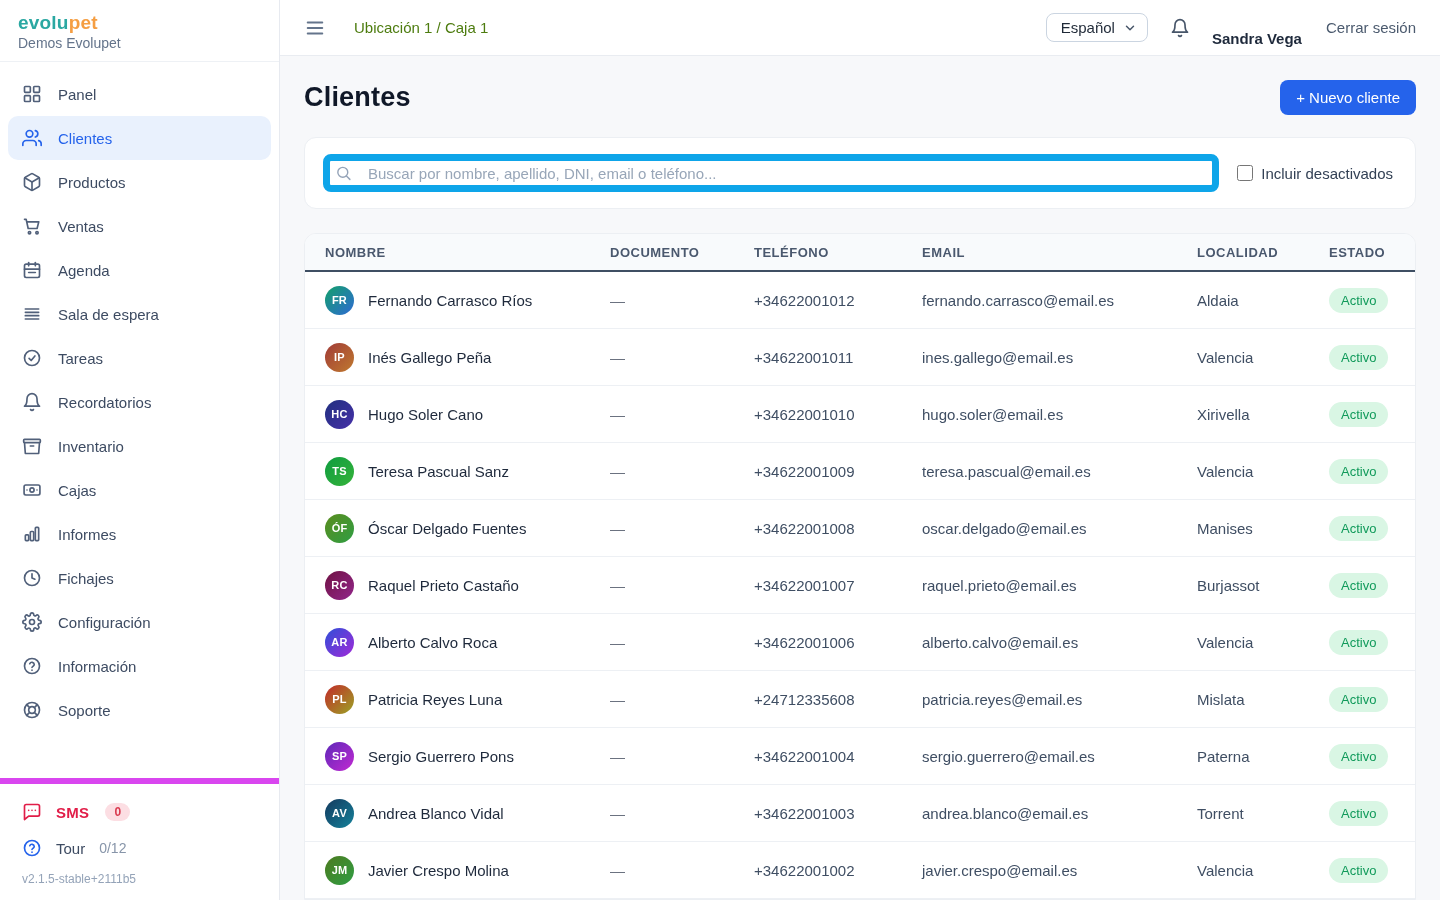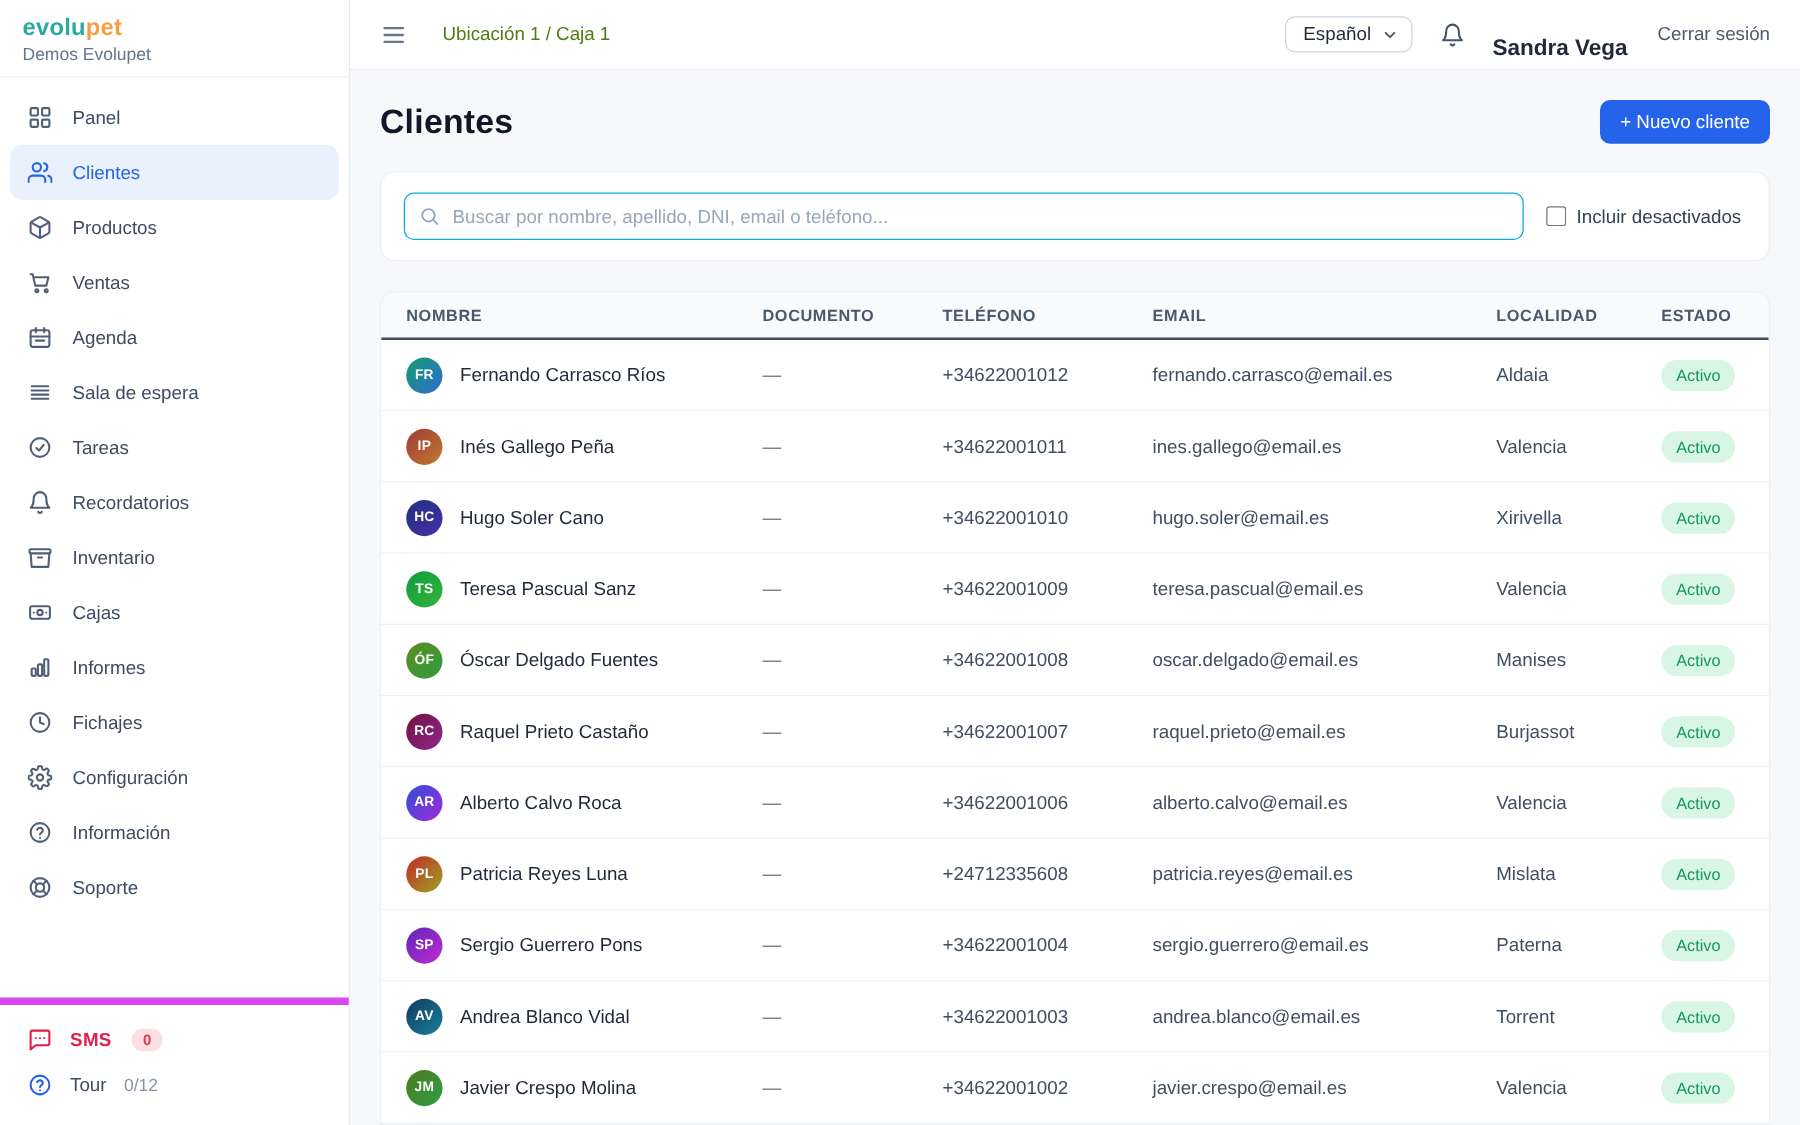--- a/index.html
+++ b/index.html
@@ -51,37 +51,37 @@
   }
   .hamburger { color:#64748b; cursor:pointer; }
   .breadcrumb { font-size:15px; color:#4d7c0f; flex:1; margin-left:10px; }
   .lang-select {
     display:flex; align-items:center; gap:8px; border:1px solid #cbd5e1;
     border-radius:8px; padding:5px 10px 5px 14px; font-size:15px; color:#1f2937;
     cursor:pointer; background:#fff;
   }
   .lang-select .chev { color:#475569; }
   .bell-btn { color:#475569; cursor:pointer; margin:0 4px; }
-  .user-name { font-size:18px; font-weight:700; color:#1e293b; cursor:pointer;margin-top:22px; }
+  .user-name { font-size:15px; font-weight:700; color:#1e293b; cursor:pointer;margin-top:22px; }
   .logout { font-size:15px; color:#4b5a6e; cursor:pointer; margin-left:6px; }
 
   .content { padding:24px 24px 0; flex:1; overflow:hidden; }
   .page-head { display:flex; align-items:center; justify-content:space-between; margin-bottom:22px; }
   .page-title { font-size:27px; font-weight:700; color:#101828; letter-spacing:.2px; }
   .new-btn {
     background:#2563eb; color:#fff; border:none; font-family:inherit;
     font-size:15px; padding:9px 16px; border-radius:8px; cursor:pointer;
   }
 
   .card { background:#fff; border:1px solid #eceff3; border-radius:12px; }
   .search-card { padding:16px 18px; display:flex; align-items:center; gap:18px; margin-bottom:24px; }
   .search-box { position:relative; flex:1; }
   .search-box .sic { position:absolute; left:12px; top:50%; transform:translateY(-50%); color:#94a3b8; }
   .search-input {
-    width:100%; height:38px; border:1px solid #0ea5e9; border-radius:8px;
+    width:100%; height:38px; border:7px solid #0ea5e9; border-radius:8px;
     padding:0 12px 0 38px; font-size:15px; font-family:inherit; color:#1f2937;
     outline:none; background:#fff;
   }
   .search-input::placeholder { color:#98a6b8; }
   .chk-wrap { display:flex; align-items:center; gap:8px; white-space:nowrap; padding-right:4px; }
   .chk-wrap input { width:16px; height:16px; accent-color:#2563eb; cursor:pointer; }
   .chk-wrap label { font-size:15px; color:#33415 5; color:#334155; cursor:pointer; }
 
   .table-card { overflow:hidden; border-radius:12px 12px 0 0; }
   .trow {
@@ -295,20 +295,21 @@
       <span class="nico" style="color:#2563eb">
           <svg width="20" height="20" viewBox="0 0 24 24" fill="none" stroke="currentColor" stroke-width="2" stroke-linecap="round" stroke-linejoin="round">
             <circle cx="12" cy="12" r="9"></circle>
             <path d="M9.3 9.3a2.8 2.8 0 0 1 5.4.9c0 1.8-2.7 2.4-2.7 3.6"></path>
             <line x1="12" y1="17" x2="12.01" y2="17"></line>
           </svg>
         </span>
       <span class="tour-label">Tour</span>
       <span class="tour-progress">0/12</span>
     </div>
+    <div class="version">v2.1.5-stable+2111b5</div>
   </div>
 </aside>
 
 <div class="main">
   <header class="topbar">
     <span class="hamburger">
         <svg width="22" height="22" viewBox="0 0 24 24" fill="none" stroke="currentColor" stroke-width="2" stroke-linecap="round">
           <line x1="4" y1="6" x2="20" y2="6"></line>
           <line x1="4" y1="12" x2="20" y2="12"></line>
           <line x1="4" y1="18" x2="20" y2="18"></line>

